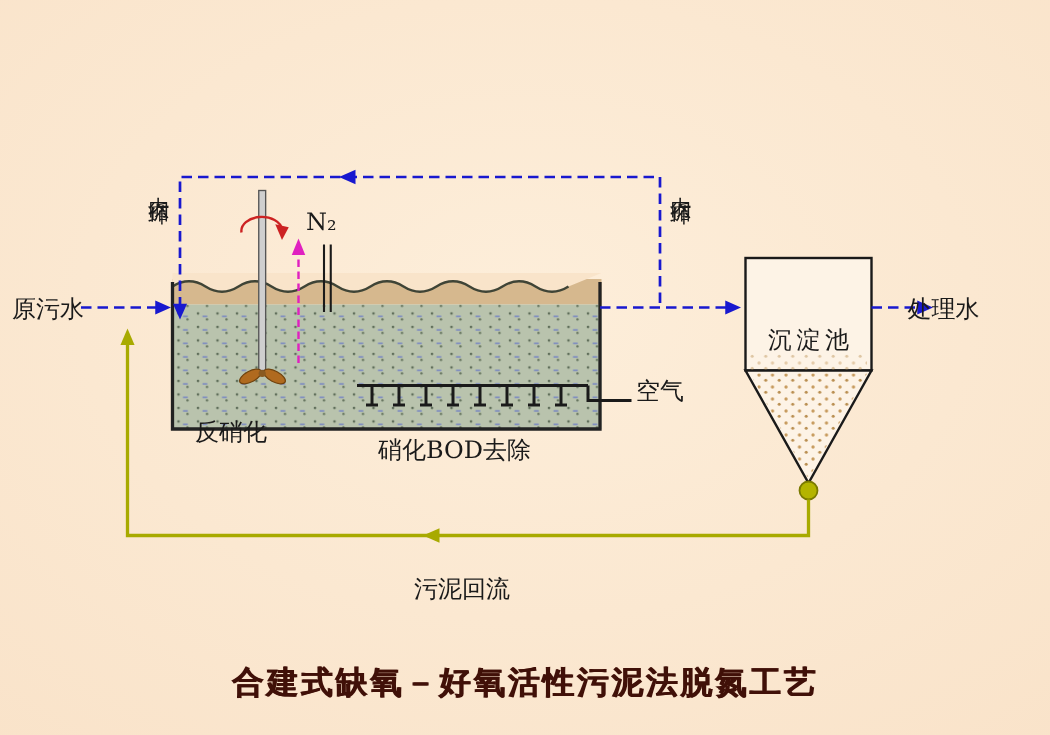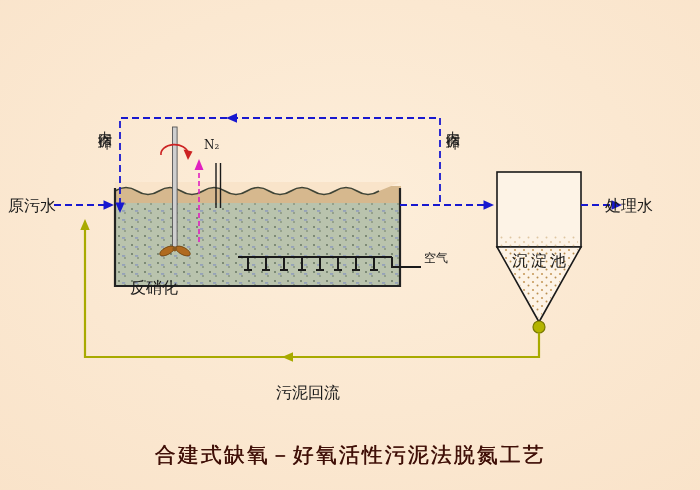--- a/index.html
+++ b/index.html
@@ -9,29 +9,29 @@
   }
   .stage{
     position:relative;width:700px;height:490px;
     background: radial-gradient(ellipse 130% 130% at 50% 42%, #fdeeda 0%, #f9e2c8 65%, #f2d5b8 100%);
   }
   .stage svg{position:absolute;left:0;top:0;}
   .lbl{
     position:absolute;
     font-size:16px;color:#1a1a1a;line-height:1.1;white-space:nowrap;
   }
-  .lbl.small{font-size:12px;}
+  .lbl.small{font-size:16px;}
   .lbl.vert{
     writing-mode:vertical-rl;text-orientation:upright;
     letter-spacing:3px;font-size:14px;
   }
-  .lbl.tankname{letter-spacing:3px;margin-top:34px;}
+  .lbl.tankname{letter-spacing:3px;}
   .title{
     position:absolute;left:0;top:441px;width:700px;text-align:center;
-    font-size:21px;font-weight:400;color:#401008;letter-spacing:2px;
+    font-size:21px;font-weight:700;color:#401008;letter-spacing:2px;
     text-shadow:0.6px 0 0 currentColor;
   }
 </style>
 </head>
 <body>
 
 <div class="stage">
 
   <svg width="700" height="490" viewBox="0 0 700 490">
     <defs>
@@ -145,19 +145,20 @@
   <div class="lbl vert" style="left:97px;top:120px">内循环</div>
 
   <div class="lbl vert" style="left:445px;top:120px">内循环</div>
 
   <div class="lbl small" style="left:204px;top:139px">N₂</div>
 
   <div class="lbl small" style="left:424px;top:252px">空气</div>
 
   <div class="lbl" style="left:130px;top:279px">反硝化</div>
 
+  <div class="lbl" style="left:252px;top:291px">硝化BOD去除</div>
 
   <div class="lbl tankname" style="left:512px;top:218px">沉淀池</div>
 
   <div class="lbl" style="left:276px;top:384px">污泥回流</div>
 
   <div class="title">合建式缺氧－好氧活性污泥法脱氮工艺</div>
 </div>
 
 </body></html>

